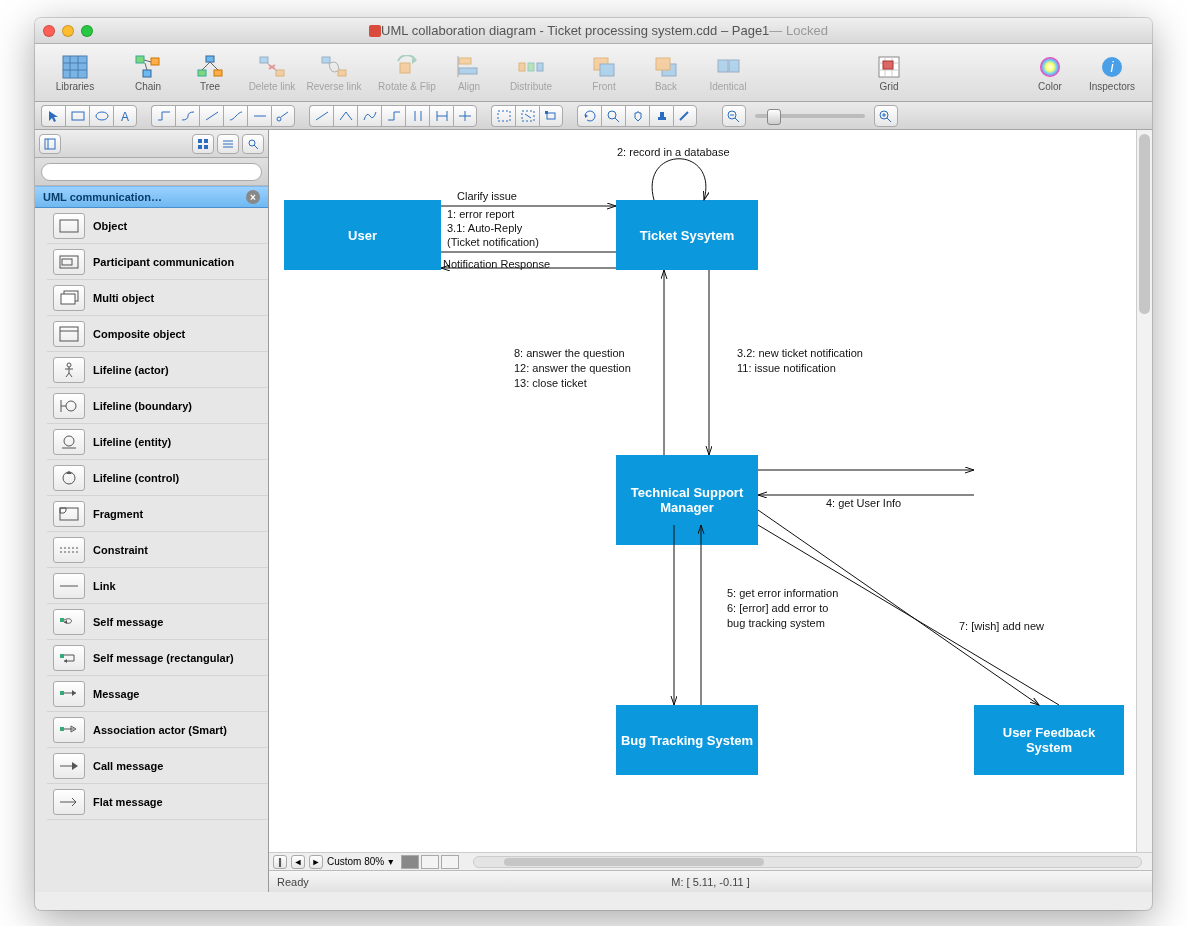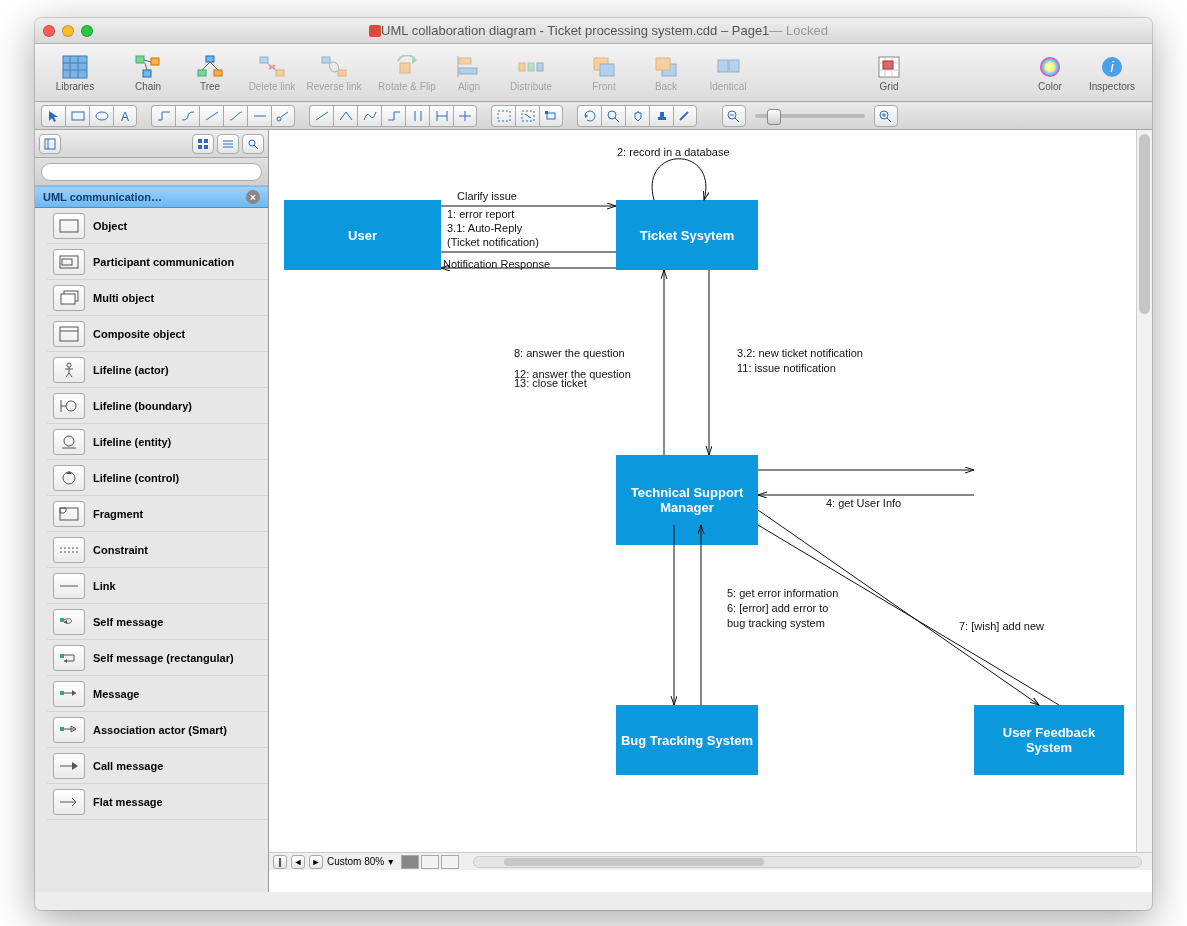--- a/index.html
+++ b/index.html
@@ -640,21 +640,21 @@
             <span>User Feedback System</span>
           </div>
 
         <div class="dlabel" style="left:188px;top:60px">Clarify issue</div>
         <div class="dlabel" style="left:178px;top:78px">1: error report</div>
         <div class="dlabel" style="left:178px;top:92px">3.1: Auto-Reply</div>
         <div class="dlabel" style="left:178px;top:106px">(Ticket notification)</div>
         <div class="dlabel" style="left:174px;top:128px">Notification Response</div>
         <div class="dlabel" style="left:348px;top:16px">2: record in a database</div>
         <div class="dlabel" style="left:245px;top:217px">8: answer the question</div>
-        <div class="dlabel" style="left:245px;top:238px">12: answer the question</div>
+        <div class="dlabel" style="left:245px;top:232px">12: answer the question</div>
         <div class="dlabel" style="left:245px;top:247px">13: close ticket</div>
         <div class="dlabel" style="left:468px;top:217px">3.2: new ticket notification</div>
         <div class="dlabel" style="left:468px;top:232px">11: issue notification</div>
         <div class="dlabel" style="left:557px;top:367px">4: get User Info</div>
         <div class="dlabel" style="left:458px;top:457px">5: get error information</div>
         <div class="dlabel" style="left:458px;top:472px">6: [error] add error to</div>
         <div class="dlabel" style="left:458px;top:487px">    bug tracking system</div>
         <div class="dlabel" style="left:690px;top:490px">7: [wish] add new</div>
 
         <svg class="overlay">
@@ -699,16 +699,20 @@
         <span class="zoom-label">Custom 80%</span>
         <span>▾</span>
         <div class="pages">
           <div class="page-tab active"></div>
           <div class="page-tab"></div>
           <div class="page-tab"></div>
         </div>
         <div class="hscroll"></div>
       </div>
 
+      <div class="status">
+        <span>Ready</span>
+        <span class="center">M: [ 5.11, -0.11 ]</span>
+      </div>
     </div>
   </div>
 
 </div>
 
 </body></html>

